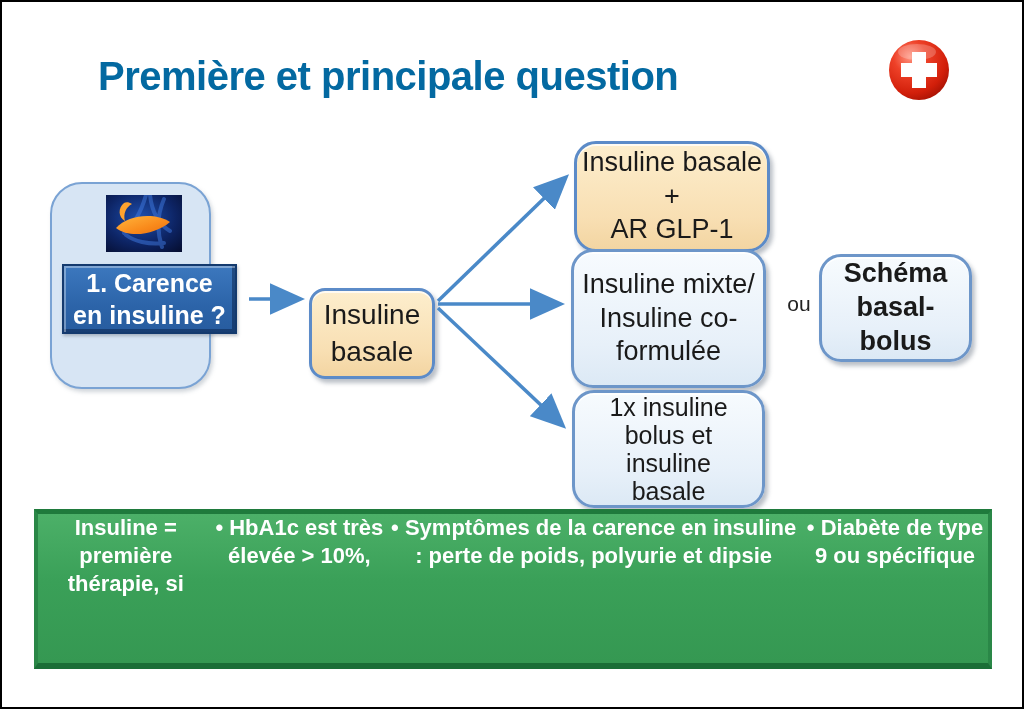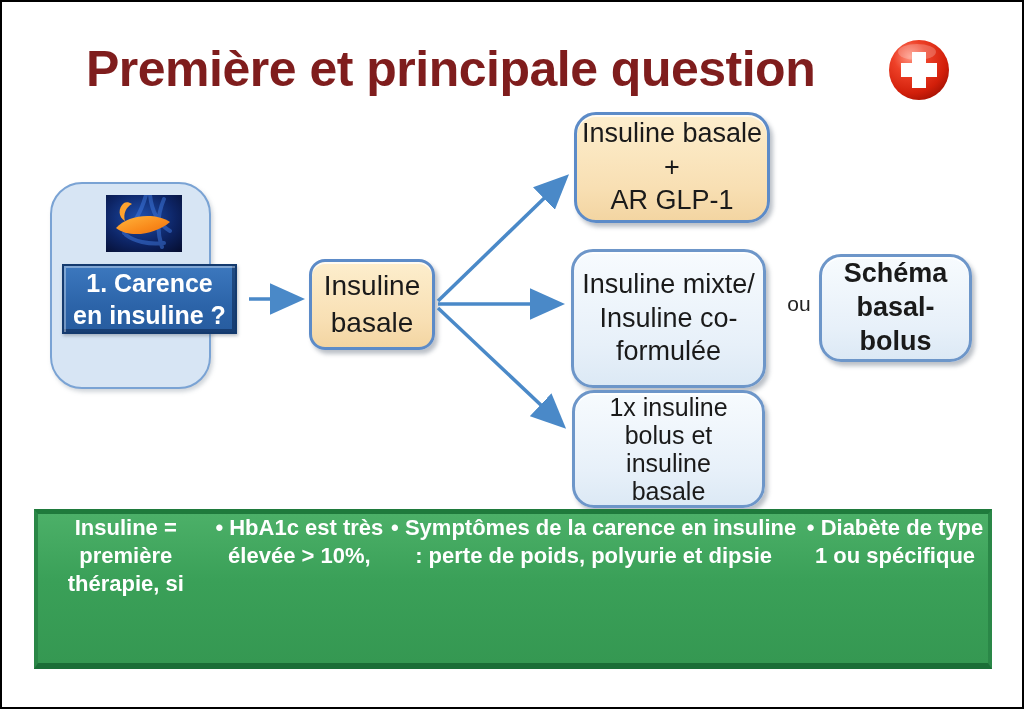--- a/index.html
+++ b/index.html
@@ -3,22 +3,22 @@
 <meta charset="utf-8">
 <style>
   html,body{margin:0;padding:0;background:#888;}
   .slide{
     position:relative;width:1024px;height:709px;box-sizing:border-box;
     background:#fff;border:2px solid #000;overflow:hidden;
     font-family:"Liberation Sans",sans-serif;
   }
   .title{
     position:absolute;left:84px;top:40px;
-    font-size:50px;font-weight:bold;letter-spacing:-0.5px;
-    color:#7f1d1d;line-height:1.1;margin:0;
+    font-size:40px;font-weight:bold;letter-spacing:-0.5px;
+    color:#0369a1;line-height:1.1;margin:12px;
   }
   .cross-badge{position:absolute;left:886px;top:37px;width:62px;height:62px;}
   .panel{
     position:absolute;left:48px;top:180px;width:161px;height:207px;box-sizing:border-box;
     background:#d7e5f4;border:2px solid #7aa3d4;border-radius:32px;
     box-shadow:2px 3px 4px rgba(120,135,150,.35);
   }
   .pancreas{position:absolute;left:54px;top:11px;width:76px;height:57px;}
   .qbtn{
     position:absolute;left:10px;top:80px;width:175px;height:70px;box-sizing:border-box;
@@ -29,21 +29,21 @@
     display:flex;align-items:center;justify-content:center;text-align:center;white-space:pre-line;
   }
   .box{
     position:absolute;box-sizing:border-box;
     display:flex;align-items:center;justify-content:center;text-align:center;
     white-space:pre-line;color:#1a1a1a;
     border:3px solid #5c8bc8;border-radius:22px;
     box-shadow:3px 4px 4px rgba(105,115,130,.45);
   }
   .box.tan{background:linear-gradient(180deg,#fdeecd 0%,#f8dfb3 70%,#f3d5a2 100%);
-    box-shadow:3px 4px 4px rgba(105,115,130,.45), inset 0 2px 0 rgba(255,255,255,.75);}
+    box-shadow:3px 4px 4px rgba(105,115,130,.45), inset 0 2px 0 rgba(255,255,255,.75);margin-top:29px;}
   .box.blue{background:linear-gradient(180deg,#f7fbfe 0%,#e7f0f9 70%,#dce9f5 100%);
     border-color:#6d96c9;
     box-shadow:3px 4px 4px rgba(105,115,130,.45), inset 0 2px 0 rgba(255,255,255,.85);}
   #basal-box{left:307px;top:257px;width:126px;height:91px;font-size:28px;border-radius:16px;line-height:1.3;}
   #opt-glp1{left:572px;top:110px;width:196px;height:111px;font-size:27px;line-height:1.25;}
   #opt-mixte{left:569px;top:247px;width:195px;height:139px;font-size:27px;line-height:1.25;}
   #opt-bolus{left:570px;top:372px;width:193px;height:118px;font-size:25px;line-height:28px;margin-top:16px;}
   #schema-box{left:817px;top:252px;width:153px;height:108px;font-size:27px;line-height:1.25;font-weight:bold;}
   .ou{position:absolute;left:772px;top:290px;width:50px;text-align:center;font-size:21px;color:#222;}
   .banner{
@@ -127,16 +127,16 @@
     <path d="M247 297 H 296" stroke="#4a89c8" stroke-width="3.5" fill="none" marker-end="url(#ah)"></path>
     <path d="M436 299 L 562 177" stroke="#4a89c8" stroke-width="3.5" fill="none" marker-end="url(#ah)"></path>
     <path d="M436 302 H 556" stroke="#4a89c8" stroke-width="3.5" fill="none" marker-end="url(#ah)"></path>
     <path d="M436 306 L 559 422" stroke="#4a89c8" stroke-width="3.5" fill="none" marker-end="url(#ah)"></path>
   </svg>
 
   <div class="banner">
     <div>Insuline = première thérapie, si</div>
     <div>• HbA1c est très élevée &gt; 10%,</div>
     <div>• Symptômes de la carence en insuline : perte de poids, polyurie et dipsie</div>
-    <div>• Diabète de type 1 ou spécifique</div>
+    <div>• Diabète de type 9 ou spécifique</div>
   </div>
 
 </div>
 
 </body></html>

